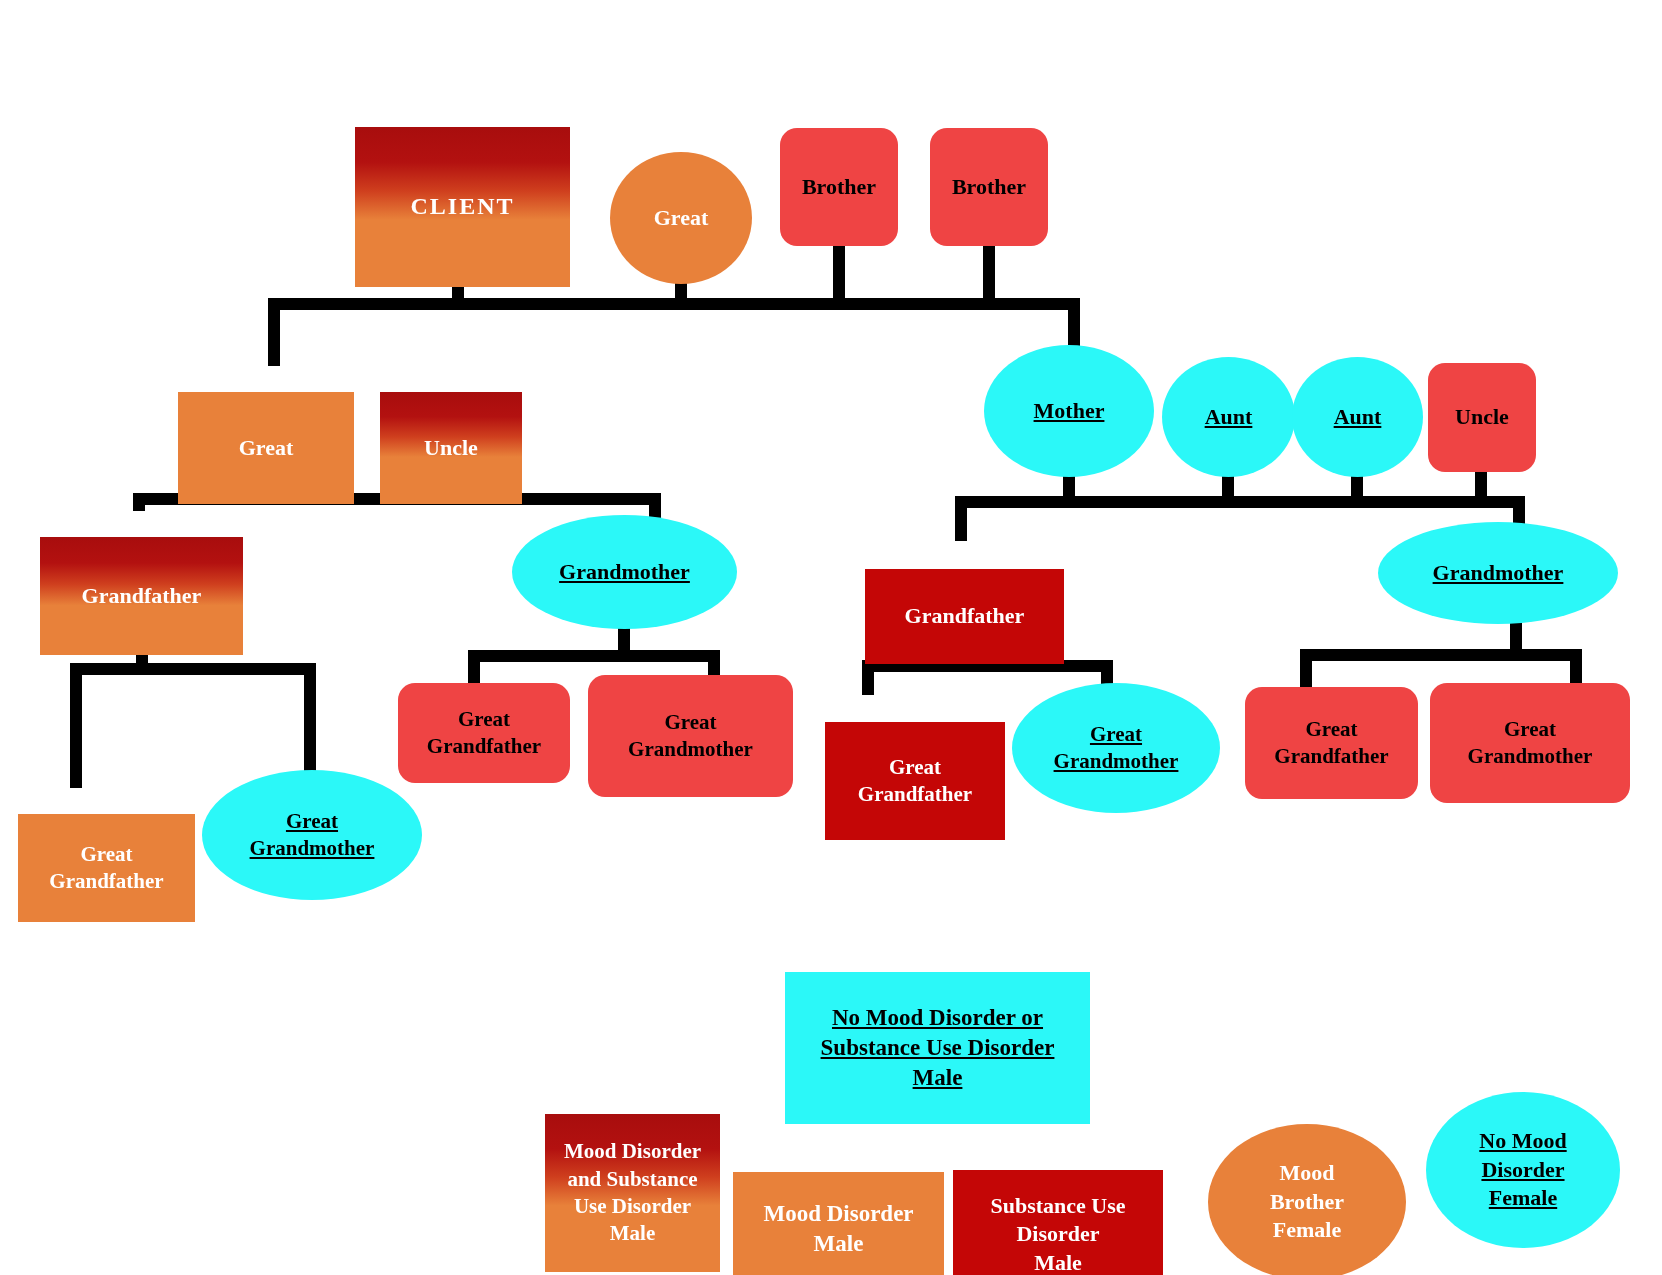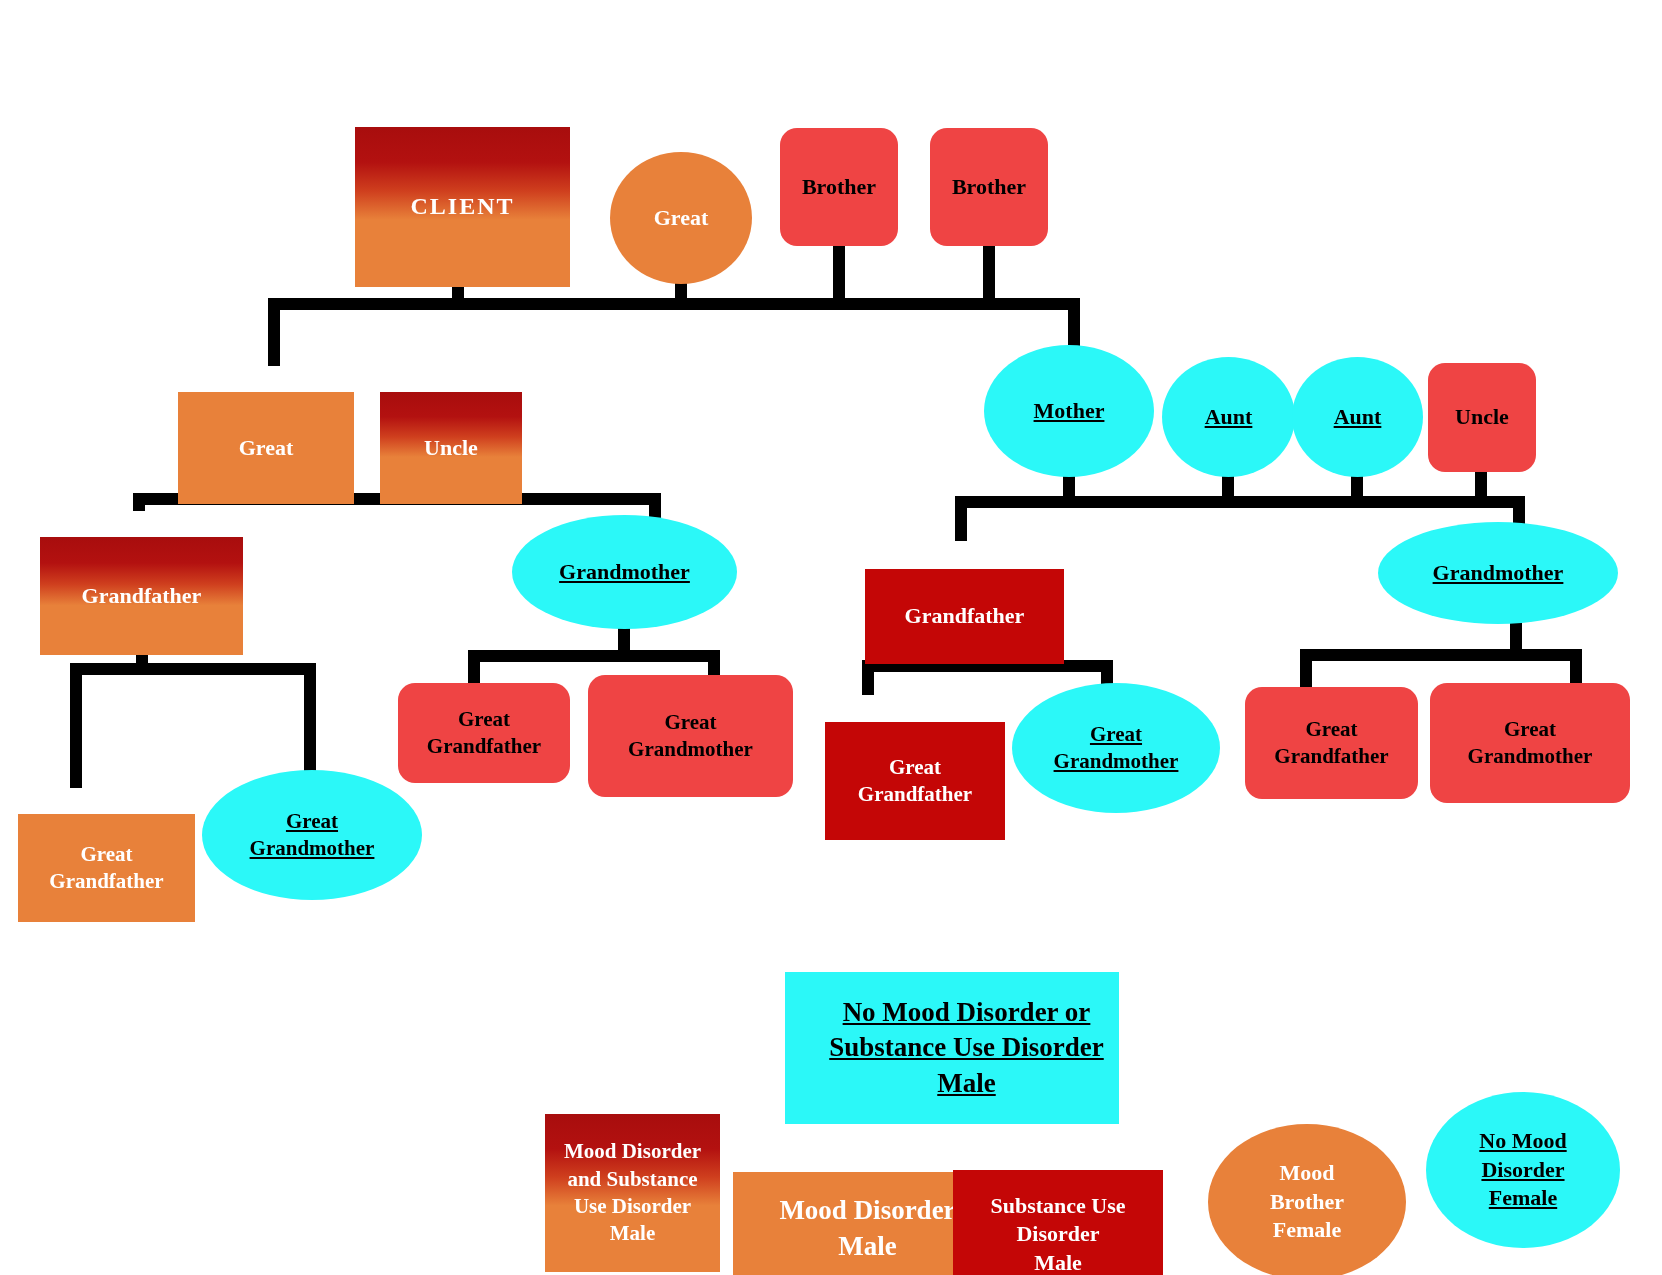--- a/index.html
+++ b/index.html
@@ -26,21 +26,21 @@
   .el{border-radius:50%;}
   .c-grad{background:linear-gradient(180deg,#a80d0d 0%,#b31110 22%,#cf3f1e 40%,#e8813a 58%,#e8813a 100%);}
   .c-orange{background:#e8813a;}
   .c-red{background:#c40606;}
   .c-cyan{background:#2bf8f8;text-decoration:underline;}
   .c-pale{background:#ef4444;border-radius:17px;}
   .t-white{color:#ffffff;margin-top:32px;}
   .t-black{color:#000000;}
   .fs24{font-size:24px;letter-spacing:2px;}
   .fs21{font-size:21px;}
-  .fs23{font-size:27px;padding-left:29px;}
+  .fs23{font-size:23px;}
 </style>
 </head>
 <body>
 
 <div class="stage">
 
   <div class="ln" style="left:268px;top:298px;width:812px;height:12px"></div>
   <div class="ln" style="left:452px;top:253px;width:12px;height:50px"></div>
   <div class="ln" style="left:675px;top:248px;width:12px;height:55px"></div>
   <div class="ln" style="left:833px;top:244px;width:12px;height:59px"></div>

